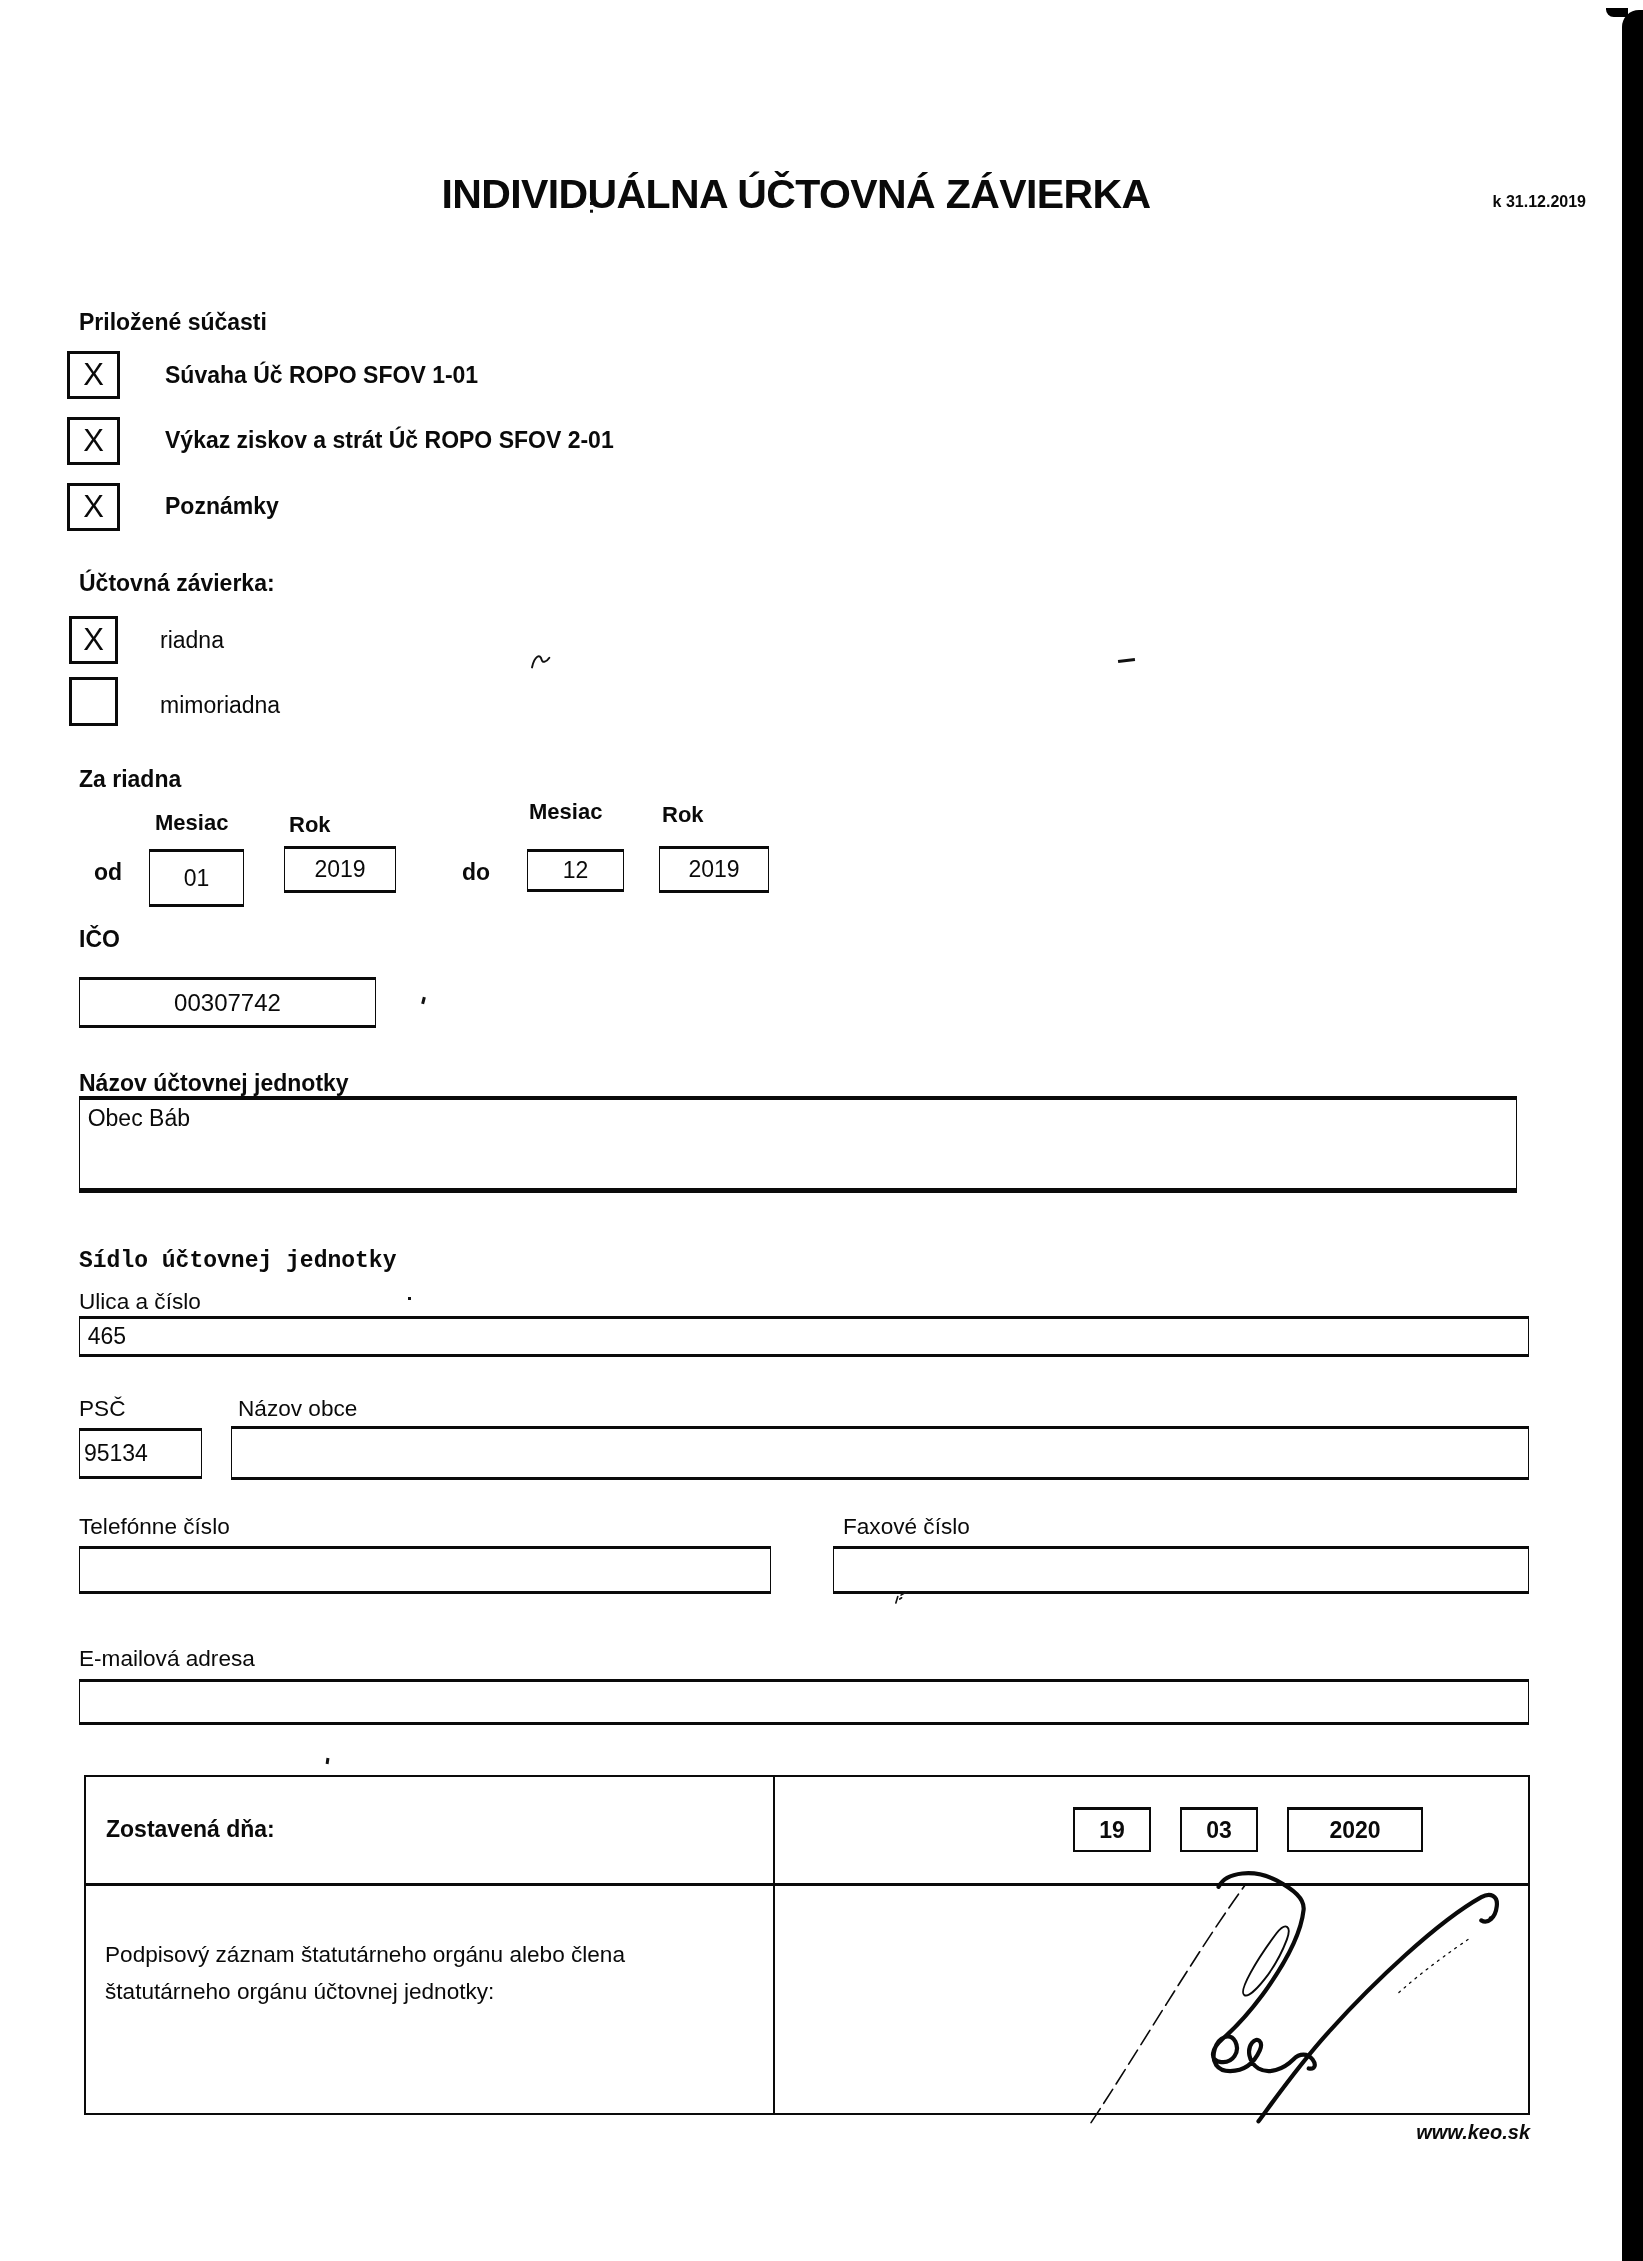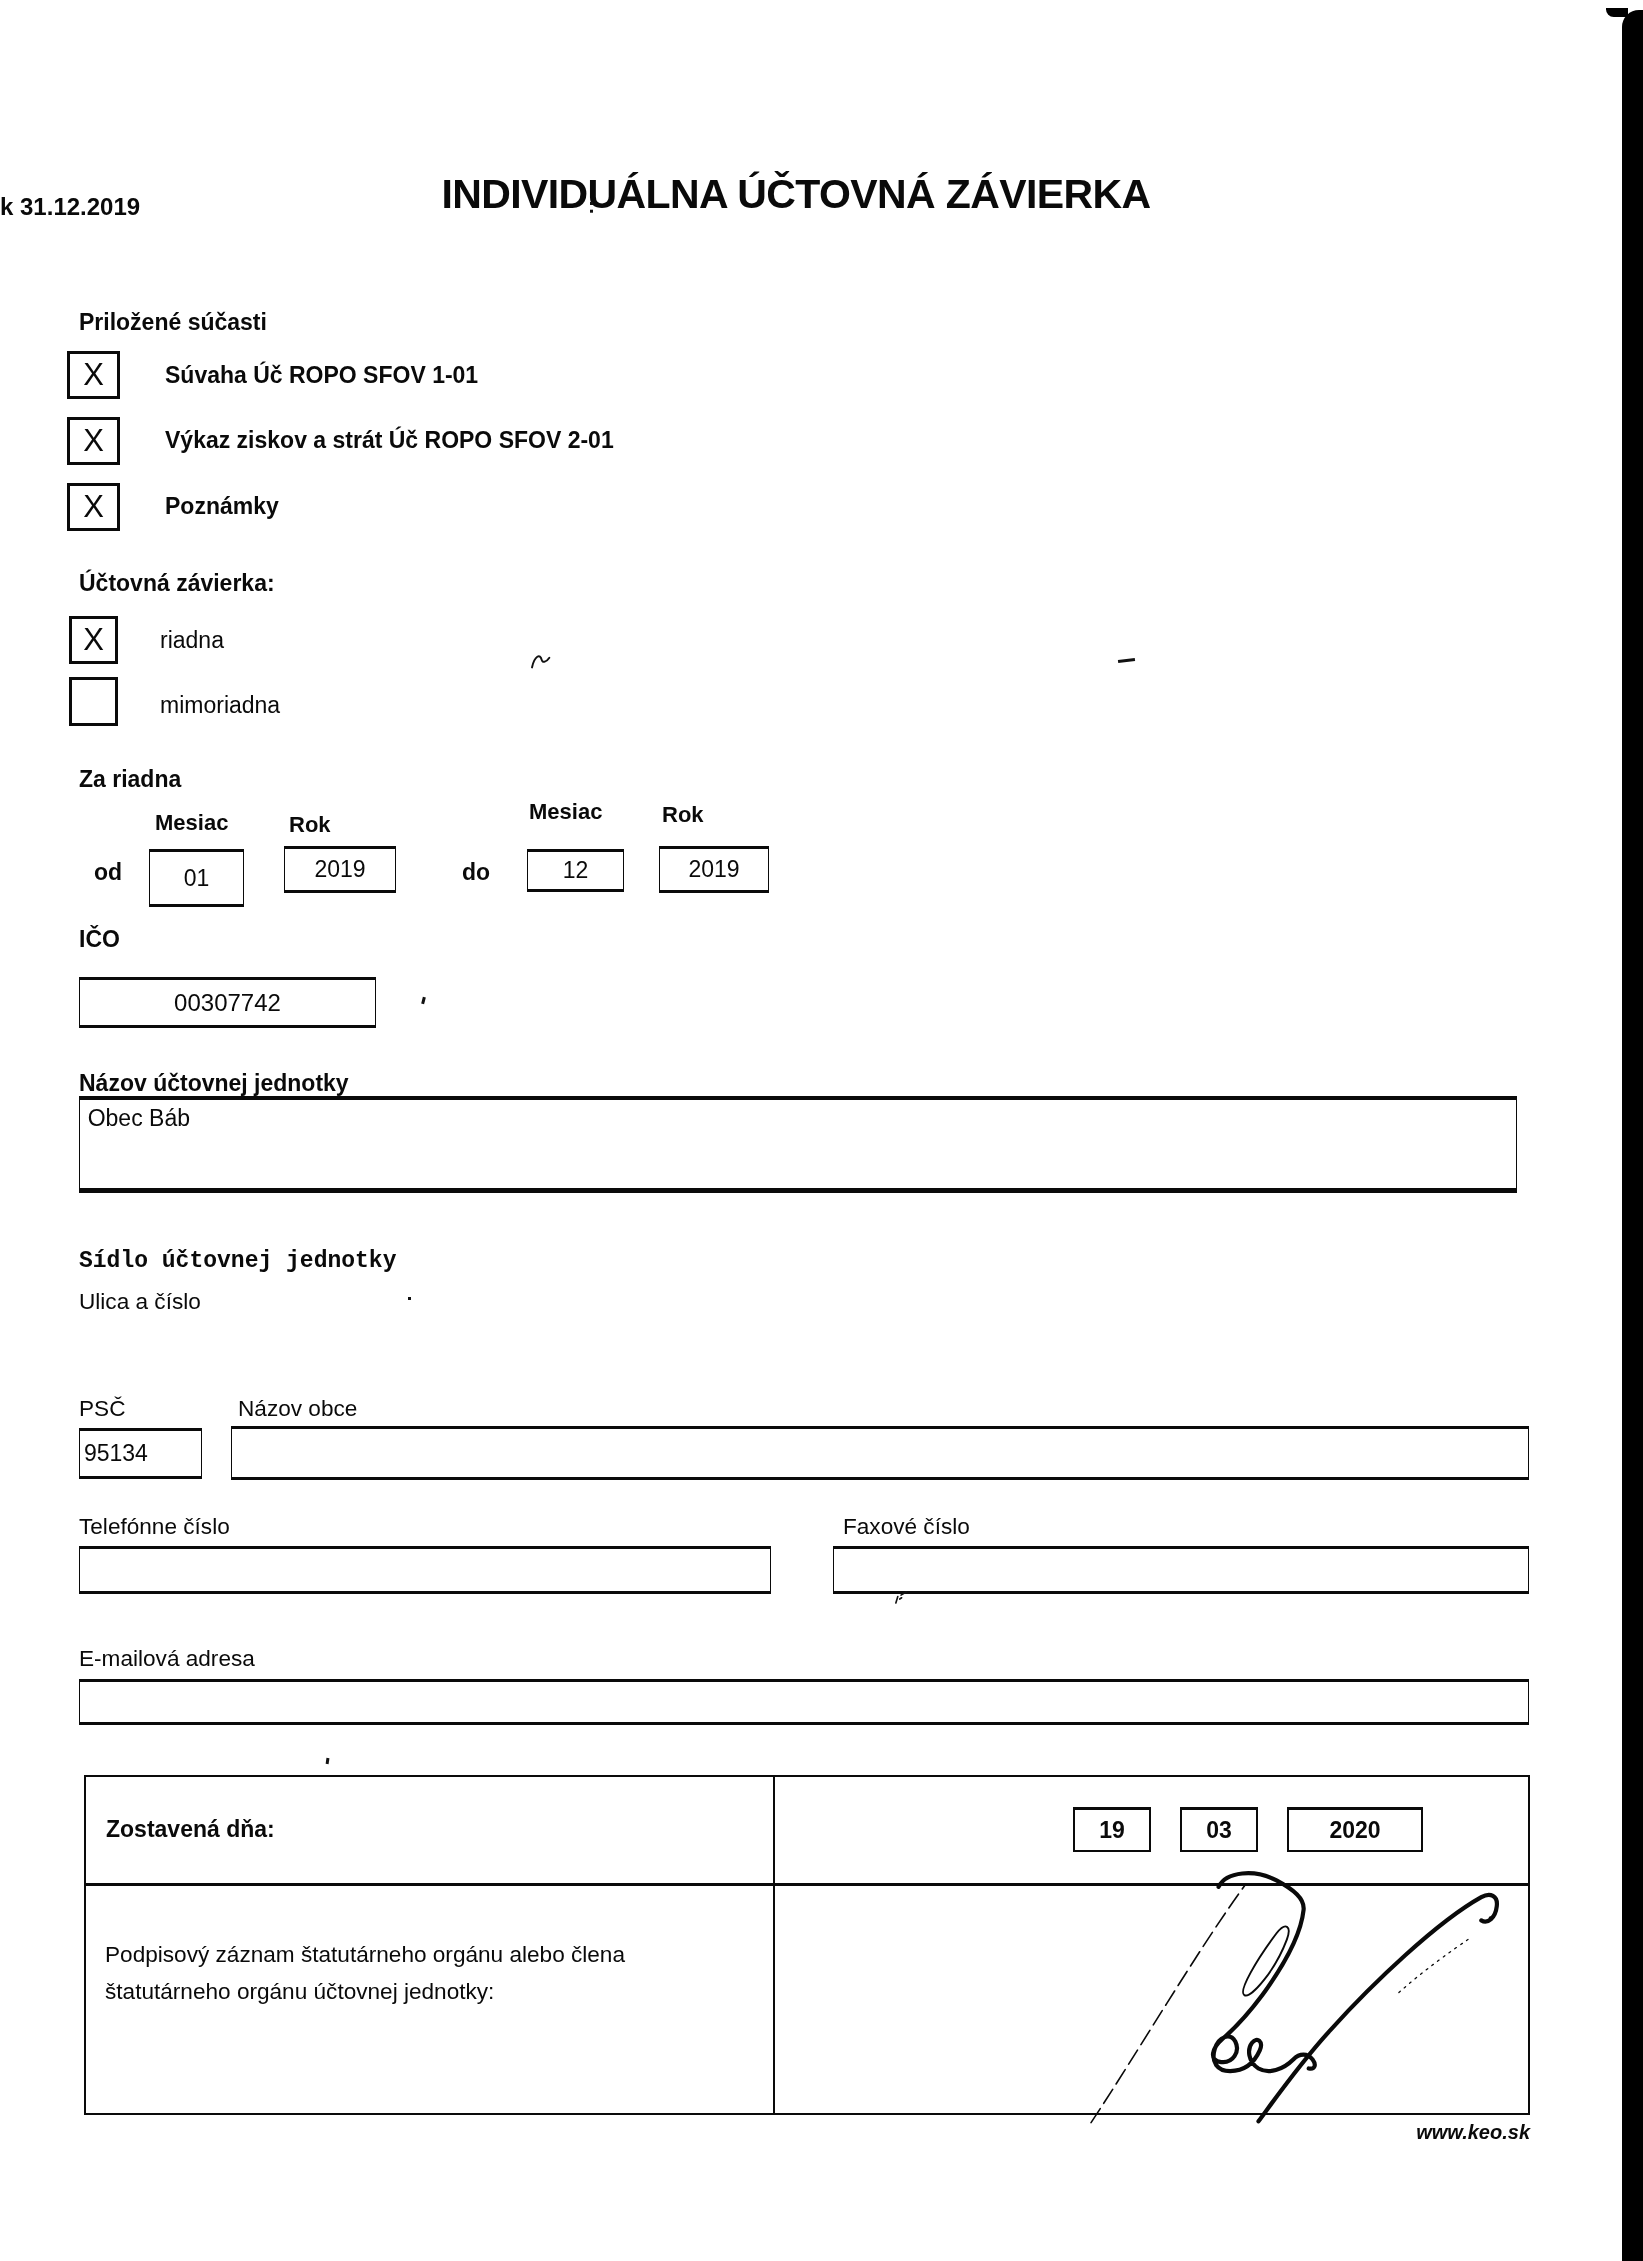--- a/index.html
+++ b/index.html
@@ -4,22 +4,22 @@
 <style>
   html,body{margin:0;padding:0;background:#ffffff;}
   .page{position:relative;width:1644px;height:2261px;background:#fff;overflow:hidden;
         font-family:"Liberation Sans",sans-serif;color:#0a0a0a;
         -webkit-font-smoothing:antialiased;}
   .abs{position:absolute;}
   .lbl{position:absolute;font-size:22.6px;white-space:nowrap;color:#0a0a0a;}
   .b{font-weight:bold;}
   .title{position:absolute;left:0;top:133px;width:1592px;text-align:center;
          font-size:41px;font-weight:bold;letter-spacing:-0.6px;margin-top:38px;}
-  .subtitle{position:absolute;left:0;top:193px;width:1586px;text-align:left;
-            font-size:24px;font-weight:bold;}
+  .subtitle{position:absolute;left:0;top:193px;width:1586px;text-align:right;
+            font-size:16px;font-weight:bold;}
   .box{position:absolute;box-sizing:border-box;border:1.9px solid #0a0a0a;background:#fff;}
   .fld{border-top-width:3.2px;border-bottom-width:3.9px;display:flex;align-items:center;}
   .cb{position:absolute;box-sizing:border-box;border:3.2px solid #0a0a0a;background:#fff;
       display:flex;align-items:center;justify-content:center;font-size:31px;font-weight:400;}
   .cval{display:flex;align-items:center;justify-content:center;font-size:23px;}
   .speck{position:absolute;background:#111;}
   .table{position:absolute;box-sizing:border-box;border:2.6px solid #0a0a0a;background:#fff;}
   .tdiv-v{position:absolute;background:#0a0a0a;width:1.9px;}
   .tdiv-h{position:absolute;background:#0a0a0a;height:2.6px;}
   .datebox{position:absolute;box-sizing:border-box;border:2.6px solid #0a0a0a;border-top-width:3.9px;
@@ -105,20 +105,23 @@
 
   <div class="lbl b" style="left:79px;top:1070px;font-size:23px;">Názov účtovnej jednotky</div>
   <div class="box" style="left:79px;top:1096px;width:1438px;height:97px;border-top-width:4.5px;border-bottom-width:5.2px;">
     <span style="position:absolute;left:7.7px;top:5.2px;font-size:23px;">Obec Báb</span>
   </div>
 
   <div class="lbl b" style="left:79px;top:1248px;font-size:23px;font-family:Liberation Mono, monospace;">Sídlo účtovnej jednotky</div>
 
   <div class="lbl" style="left:79px;top:1289px;">Ulica a číslo</div>
   <div class="speck" style="left:408px;top:1297px;width:3.2px;height:3.2px;"></div>
+  <div class="box fld" style="left:79px;top:1316px;width:1450px;height:41px;">
+    <span style="margin-left:7.7px;font-size:23px;">465</span>
+  </div>
 
   <div class="lbl" style="left:79px;top:1396px;">PSČ</div>
   <div class="lbl" style="left:238px;top:1396px;">Názov obce</div>
   <div class="box fld" style="left:79px;top:1428px;width:123px;height:51px;border-left-width:1.3px;">
     <span style="margin-left:3.9px;font-size:23px;">95134</span>
   </div>
   <div class="box fld" style="left:231px;top:1426px;width:1298px;height:54px;">
     <span style="margin-left:7.7px;font-size:23px;"></span>
   </div>
   <div class="speck" style="left:1223px;top:1577px;width:2.6px;height:7.7px;transform:rotate(18deg);"></div>

